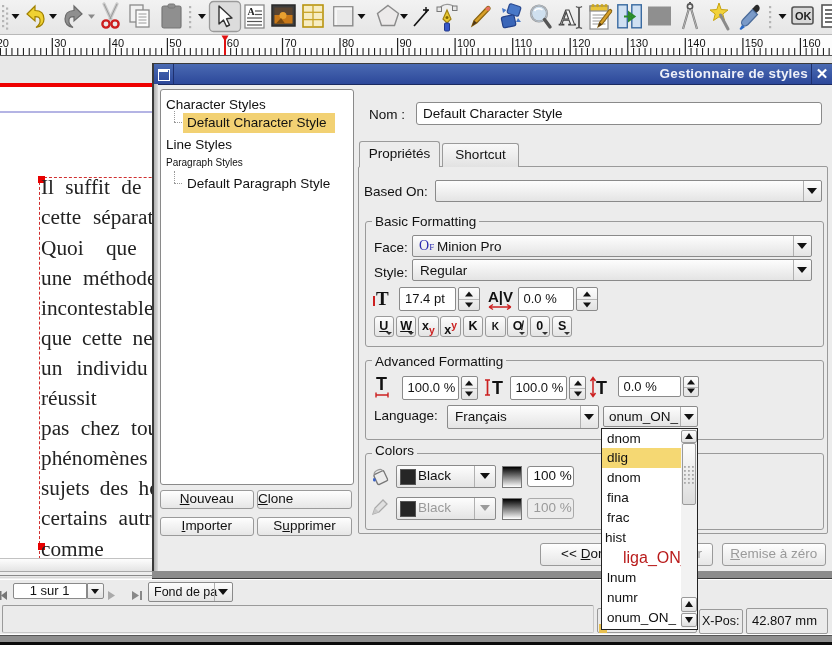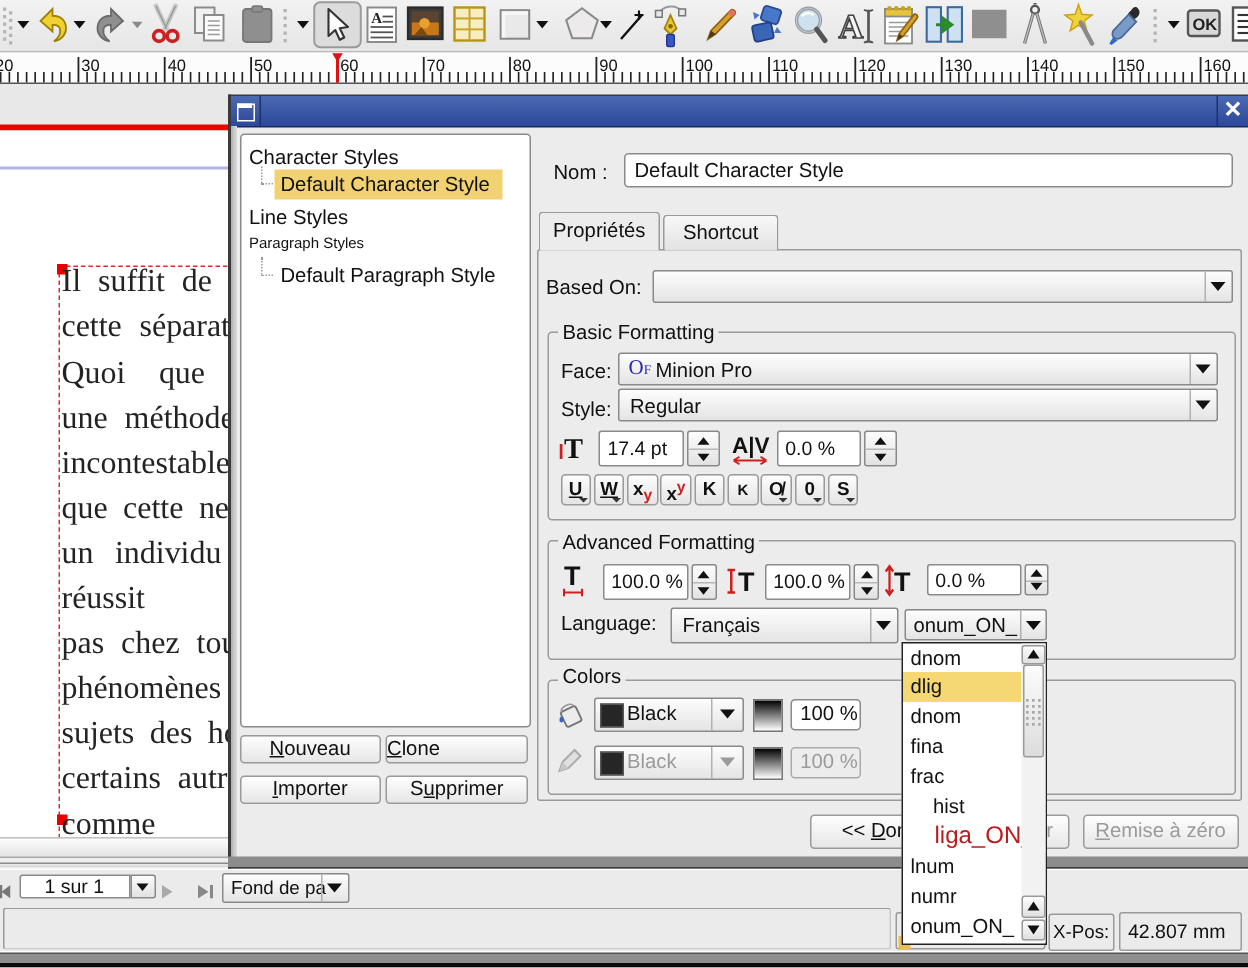--- a/index.html
+++ b/index.html
@@ -413,20 +413,21 @@
 <div class="abs" style="left:0;top:633.5px;width:832px;height:1.2px;background:#fff"></div>
 <div class="abs" style="left:0;top:634.7px;width:832px;height:1.3px;background:#555"></div>
 <div class="abs" style="left:0;top:636px;width:832px;height:5.6px;background:#8e8e8e"></div>
 <div class="abs" style="left:0;top:641.6px;width:832px;height:3.4px;background:#0a0a0a"></div>
 <div class="abs" style="left:152px;top:63px;width:680px;height:516px;background:#ececec;border-left:2px solid #3a3a3a;border-top:1.5px solid #3a3a3a;box-sizing:border-box">
 <div class="abs" style="left:0;top:0;width:678px;height:20px;background:linear-gradient(#4a6ab2,#2c489a);border-bottom:1px solid #1a2a60">
 <div class="abs" style="left:0;top:0;width:19px;height:20px;border-right:1.5px solid #1e306e">
         <div style="position:absolute;left:4px;top:4.5px;width:10px;height:10px;border:1.6px solid #fff"></div>
         <div style="position:absolute;left:4px;top:4.5px;width:10px;height:3px;background:#fff"></div>
       </div>
+<div class="abs" style="right:24px;top:2px;font-size:13.5px;font-weight:bold;color:#eef0f8;letter-spacing:0.2px">Gestionnaire de styles</div>
 <div class="abs" style="right:0;top:0;width:20px;height:20px;border-left:1.5px solid #1e306e;color:#fff;font-weight:bold;font-size:15px;text-align:center;line-height:19px">✕</div>
 </div>
 <div class="abs" style="left:0;top:20px;width:4px;height:488px;background:linear-gradient(90deg,#b0b0b0,#dcdcdc)"></div>
 <div class="abs" style="left:6px;top:25px;width:194px;height:396px;background:#fff;border:1px solid #8a8a8a;border-radius:3px;box-sizing:border-box;overflow:hidden">
 <div class="abs" style="left:5px;top:7px;font-size:13.5px;color:#111">Character Styles</div>
 <div class="abs" style="left:22px;top:22.5px;width:152px;height:20px;background:#f2d173"></div>
 <div class="abs" style="left:26px;top:25px;font-size:13.5px;color:#111">Default Character Style</div>
 <div class="abs" style="left:13px;top:21px;width:1px;height:11px;border-left:1px dotted #999"></div>
 <div class="abs" style="left:13px;top:32px;width:8px;height:1px;border-top:1px dotted #999"></div>
 <div class="abs" style="left:5px;top:47px;font-size:13.5px;color:#111">Line Styles</div>
@@ -570,21 +571,21 @@
 <div class="abs" style="left:468px;top:478.5px;width:91px;height:23px;background:linear-gradient(#fefefe,#e6e6e6);border:1px solid #9a9a9a;border-radius:3px;box-sizing:border-box;font-size:13.5px;color:#9a9a9a;text-align:center;line-height:20px"><span style="position:relative;left:6px">Appliquer</span></div>
 <div class="abs" style="left:568px;top:478.5px;width:103.5px;height:23px;background:linear-gradient(#fefefe,#e6e6e6);border:1px solid #9a9a9a;border-radius:3px;box-sizing:border-box;font-size:13.5px;color:#9a9a9a;text-align:center;line-height:20px"><u>R</u>emise à zéro</div>
 </div>
 <div class="abs" style="left:152px;top:571px;width:680px;height:8px;background:#8c8c8c;border-bottom:1.5px solid #3a3a3a;box-sizing:border-box"></div>
 <div class="abs" style="left:601px;top:427.5px;width:97px;height:202px;background:#fff;border:1.5px solid #222;box-sizing:border-box">
 <div class="abs" style="left:0;top:0.0px;width:79px;height:19.9px;font-size:13.5px;line-height:19.9px;padding-left:5px;box-sizing:border-box;color:#111">dnom</div>
 <div class="abs" style="left:0;top:19.9px;width:79px;height:19.9px;background:#f5d873;font-size:13.5px;line-height:19.9px;padding-left:5px;box-sizing:border-box;color:#111">dlig</div>
 <div class="abs" style="left:0;top:39.8px;width:79px;height:19.9px;font-size:13.5px;line-height:19.9px;padding-left:5px;box-sizing:border-box;color:#111">dnom</div>
 <div class="abs" style="left:0;top:59.7px;width:79px;height:19.9px;font-size:13.5px;line-height:19.9px;padding-left:5px;box-sizing:border-box;color:#111">fina</div>
 <div class="abs" style="left:0;top:79.6px;width:79px;height:19.9px;font-size:13.5px;line-height:19.9px;padding-left:5px;box-sizing:border-box;color:#111">frac</div>
-<div class="abs" style="left:0;top:99.5px;width:79px;height:19.9px;font-size:13.5px;line-height:19.9px;padding-left:20px;box-sizing:border-box;color:#111">hist</div>
+<div class="abs" style="left:0;top:99.5px;width:79px;height:19.9px;font-size:13.5px;line-height:19.9px;padding-left:3px;box-sizing:border-box;color:#111">hist</div>
 <div class="abs" style="left:16px;top:119.4px;width:79px;height:19.9px;font-size:16px;line-height:19.9px;padding-left:5px;box-sizing:border-box;color:#b91c1c">liga_ON_</div>
 <div class="abs" style="left:0;top:139.3px;width:79px;height:19.9px;font-size:13.5px;line-height:19.9px;padding-left:5px;box-sizing:border-box;color:#111">lnum</div>
 <div class="abs" style="left:0;top:159.2px;width:79px;height:19.9px;font-size:13.5px;line-height:19.9px;padding-left:5px;box-sizing:border-box;color:#111">numr</div>
 <div class="abs" style="left:0;top:179.1px;width:79px;height:19.9px;font-size:13.5px;line-height:19.9px;padding-left:5px;box-sizing:border-box;color:#111">onum_ON_</div>
 <div class="abs" style="left:79px;top:0;width:15.5px;height:199px;background:#f2f2f2">
 <div class="abs" style="left:0;top:1px;width:15.5px;height:13px;background:linear-gradient(#fdfdfd,#e0e0e0);border:1px solid #9a9a9a;border-radius:2px;box-sizing:border-box">
         <div style="position:absolute;left:50%;top:50%;transform:translate(-50%,-50%);width:0;height:0;border-left:4.5px solid transparent;border-right:4.5px solid transparent;border-bottom:6px solid #111"></div>
       </div>
 <div class="abs" style="left:0.5px;top:14px;width:14.5px;height:62px;background:linear-gradient(#fcfcfc,#dcdcdc);border:1px solid #9a9a9a;border-radius:2px;box-sizing:border-box"></div>
 <svg class="abs" style="left:2px;top:36px" width="12" height="20">

